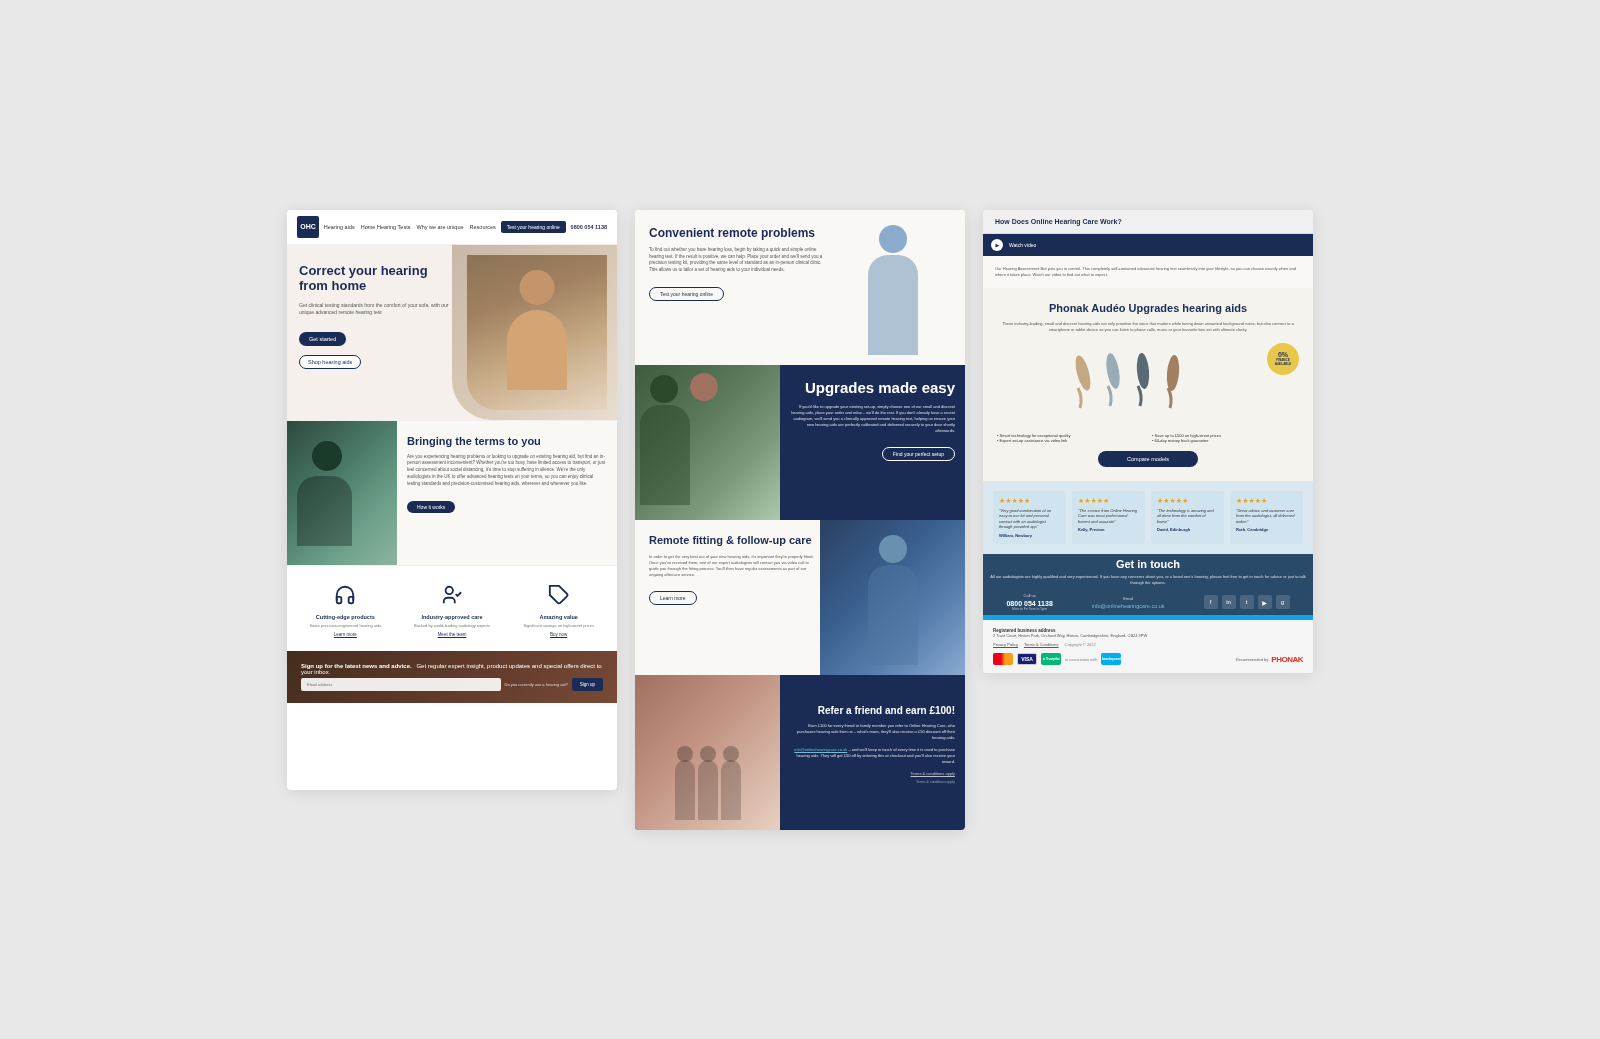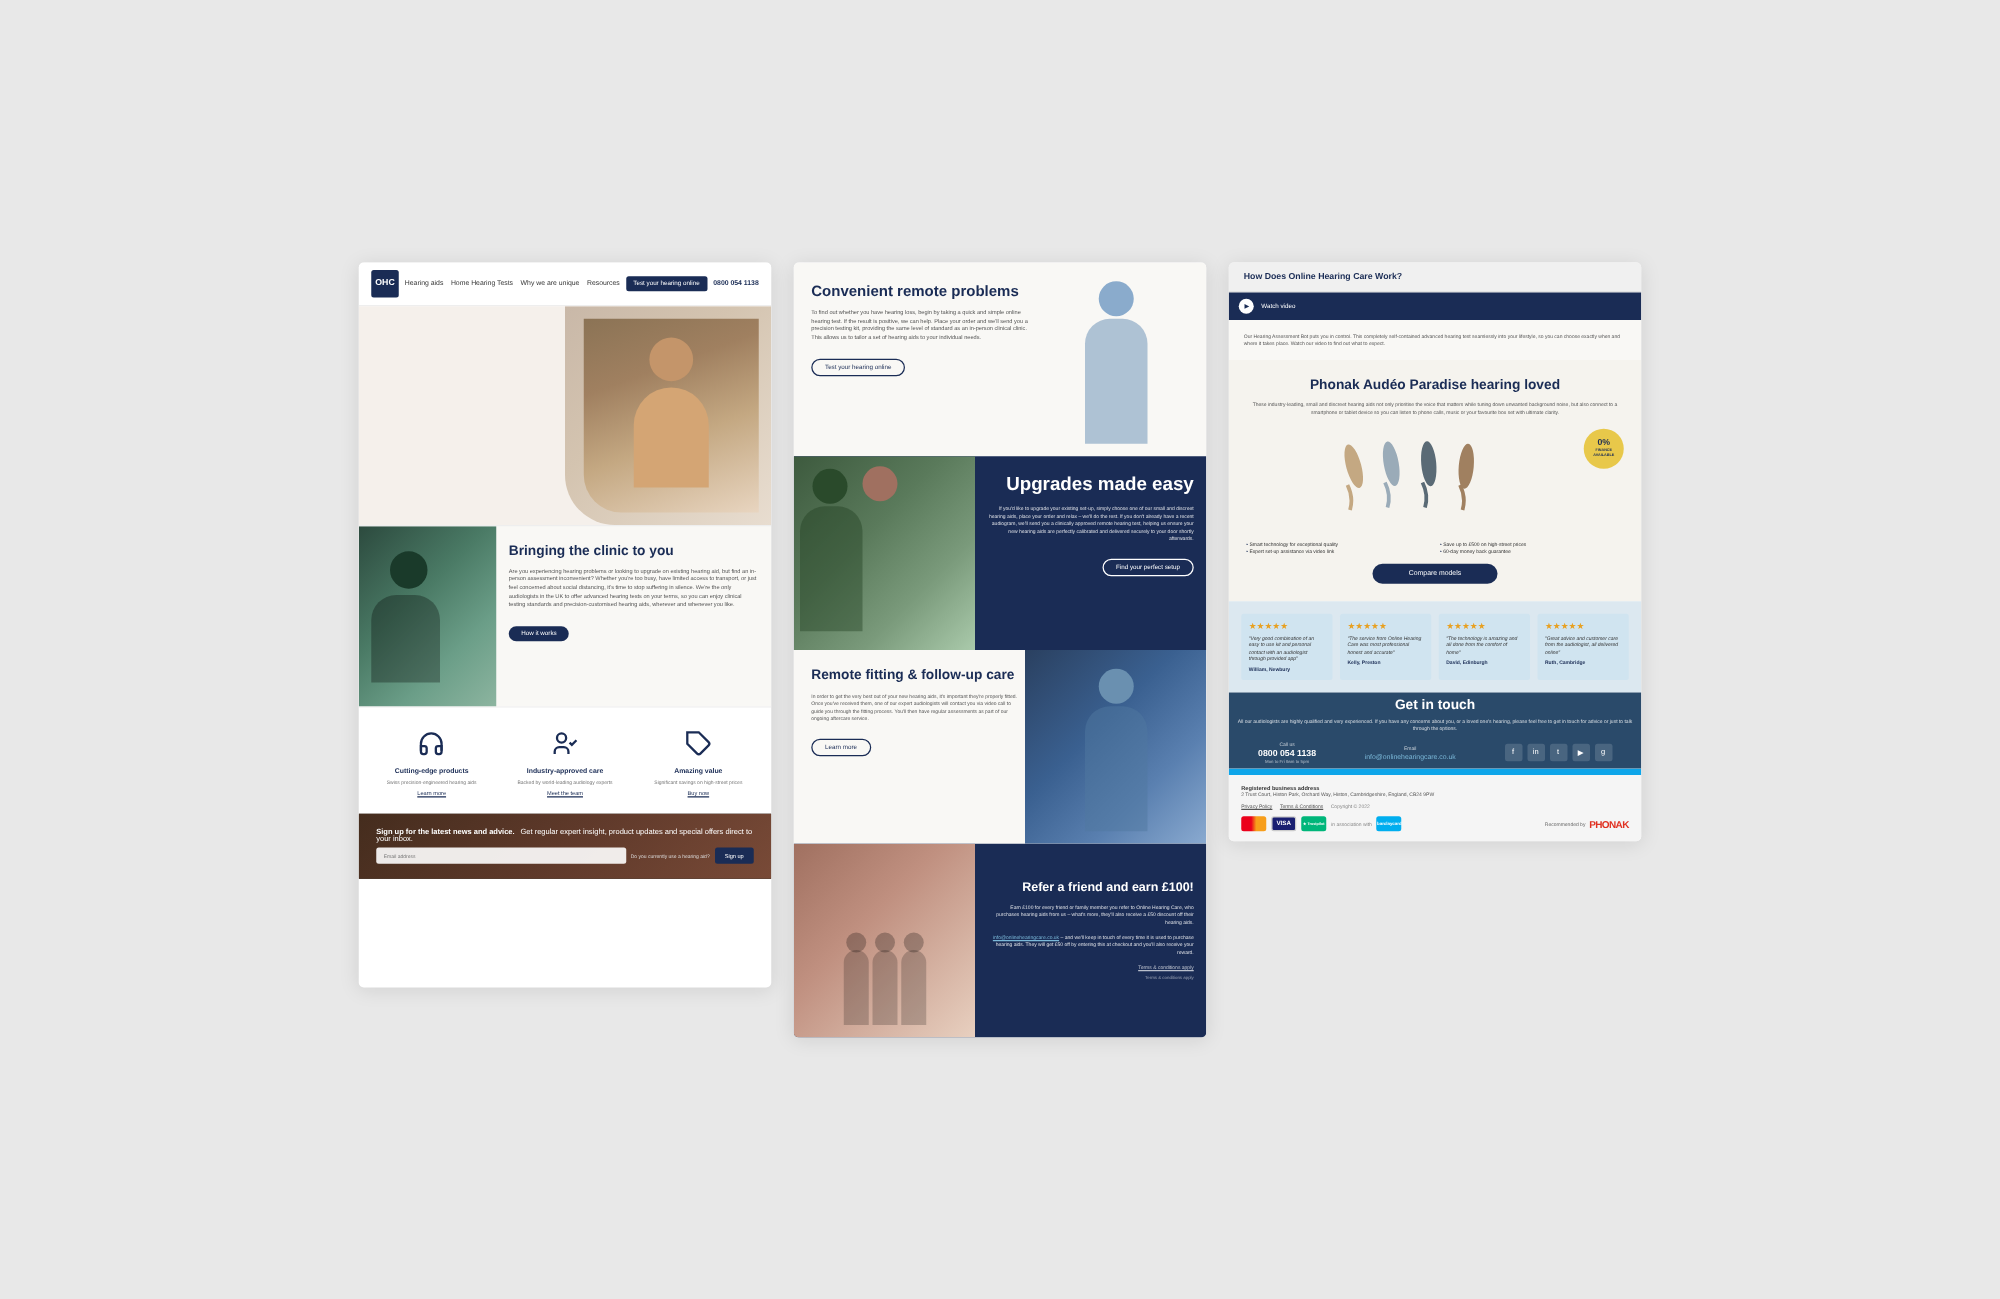--- a/index.html
+++ b/index.html
@@ -899,26 +899,33 @@
         <span>Why we are unique</span>
         <span>Resources</span>
       </div>
       <div class="nav-cta">Test your hearing online</div>
       <div class="nav-phone">0800 054 1138</div>
     </div>
 
     <div class="hero-section">
       <div class="hero-bg-image"></div>
       <div class="hero-person"></div>
+      <div class="hero-content">
+        <div class="hero-title">Correct your hearing from home</div>
+        <div class="hero-sub">Get clinical testing standards from the comfort of your sofa, with our unique advanced remote hearing test</div>
+        <div class="btn-primary">Get started</div>
+        <br>
+        <div class="btn-outline">Shop hearing aids</div>
+      </div>
     </div>
 
     <div class="clinic-section">
       <div class="clinic-image"></div>
       <div class="clinic-content">
-        <div class="clinic-title">Bringing the clinic to you</div>
+        <div class="clinic-title">Bringing the terms to you</div>
         <div class="clinic-text">Are you experiencing hearing problems or looking to upgrade on existing hearing aid, but find an in-person assessment inconvenient? Whether you're too busy, have limited access to transport, or just feel concerned about social distancing, it's time to stop suffering in silence. We're the only audiologists in the UK to offer advanced hearing tests on your terms, so you can enjoy clinical testing standards and precision-customised hearing aids, wherever and whenever you like.</div>
         <div class="btn-dark">How it works</div>
       </div>
     </div>
 
     <div class="features-row">
       <div class="feature-item">
         <div class="feature-icon">
           <svg viewBox="0 0 24 24" fill="none" stroke="#1a2c55" stroke-width="2">
             <path d="M3 18v-6a9 9 0 0118 0v6"></path>
@@ -1037,21 +1044,21 @@
   <div class="panel panel-3">
 
     <div class="how-header">How Does Online Hearing Care Work?</div>
     <div class="how-video-bar">
       <div class="play-btn"></div>
       <span class="video-text">Watch video</span>
     </div>
     <div class="how-description">Our Hearing Assessment Bot puts you in control. This completely self-contained advanced hearing test seamlessly into your lifestyle, so you can choose exactly when and where it takes place. Watch our video to find out what to expect.</div>
 
     <div class="phonak-section">
-      <div class="phonak-title">Phonak Audéo Paradise hearing loved</div>
+      <div class="phonak-title">Phonak Audéo Upgrades hearing aids</div>
       <div class="phonak-sub">These industry-leading, small and discreet hearing aids not only prioritise the voice that matters while tuning down unwanted background noise, but also connect to a smartphone or tablet device so you can listen to phone calls, music or your favourite box set with ultimate clarity.</div>
 
       <div class="hearing-aids-display">
 
         <svg width="200" height="80" viewBox="0 0 200 80">
 
           <ellipse cx="35" cy="30" rx="6" ry="18" fill="#c4a882" transform="rotate(-15 35 30)"></ellipse>
           <path d="M30 45 Q35 55 32 65" stroke="#c4a882" stroke-width="3" fill="none"></path>
 
           <ellipse cx="65" cy="28" rx="6" ry="18" fill="#9aabb8" transform="rotate(-10 65 28)"></ellipse>

